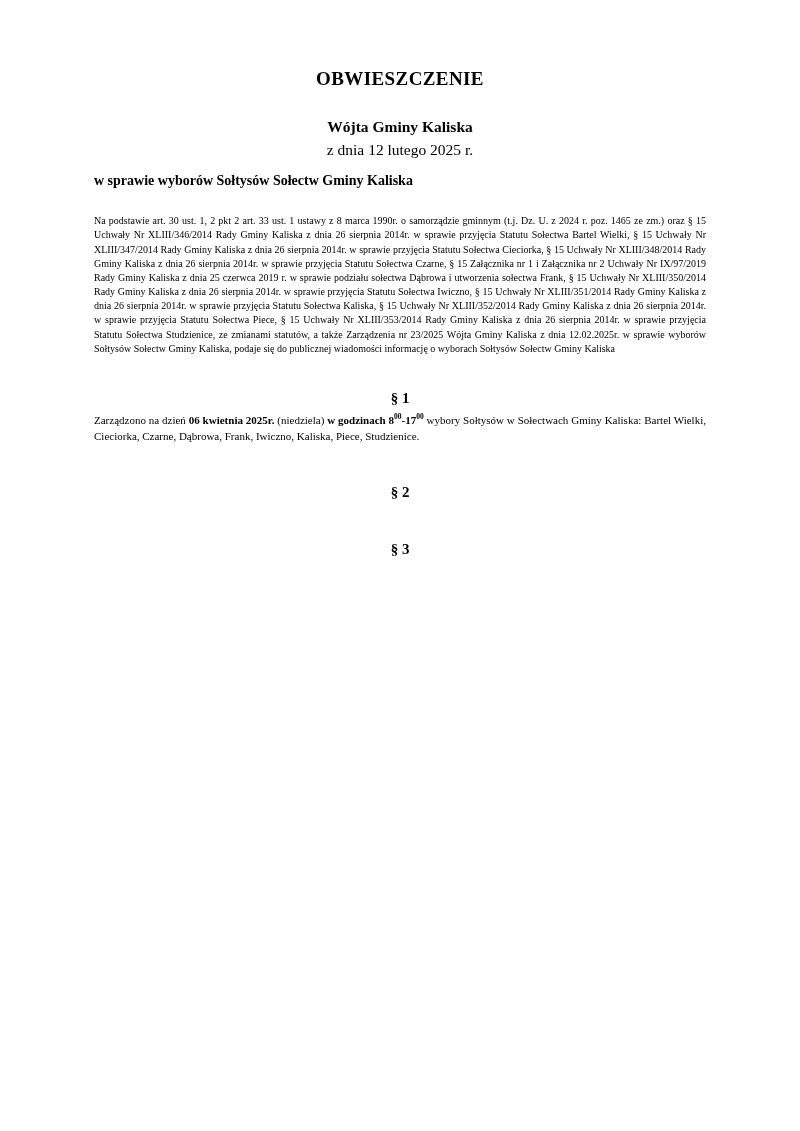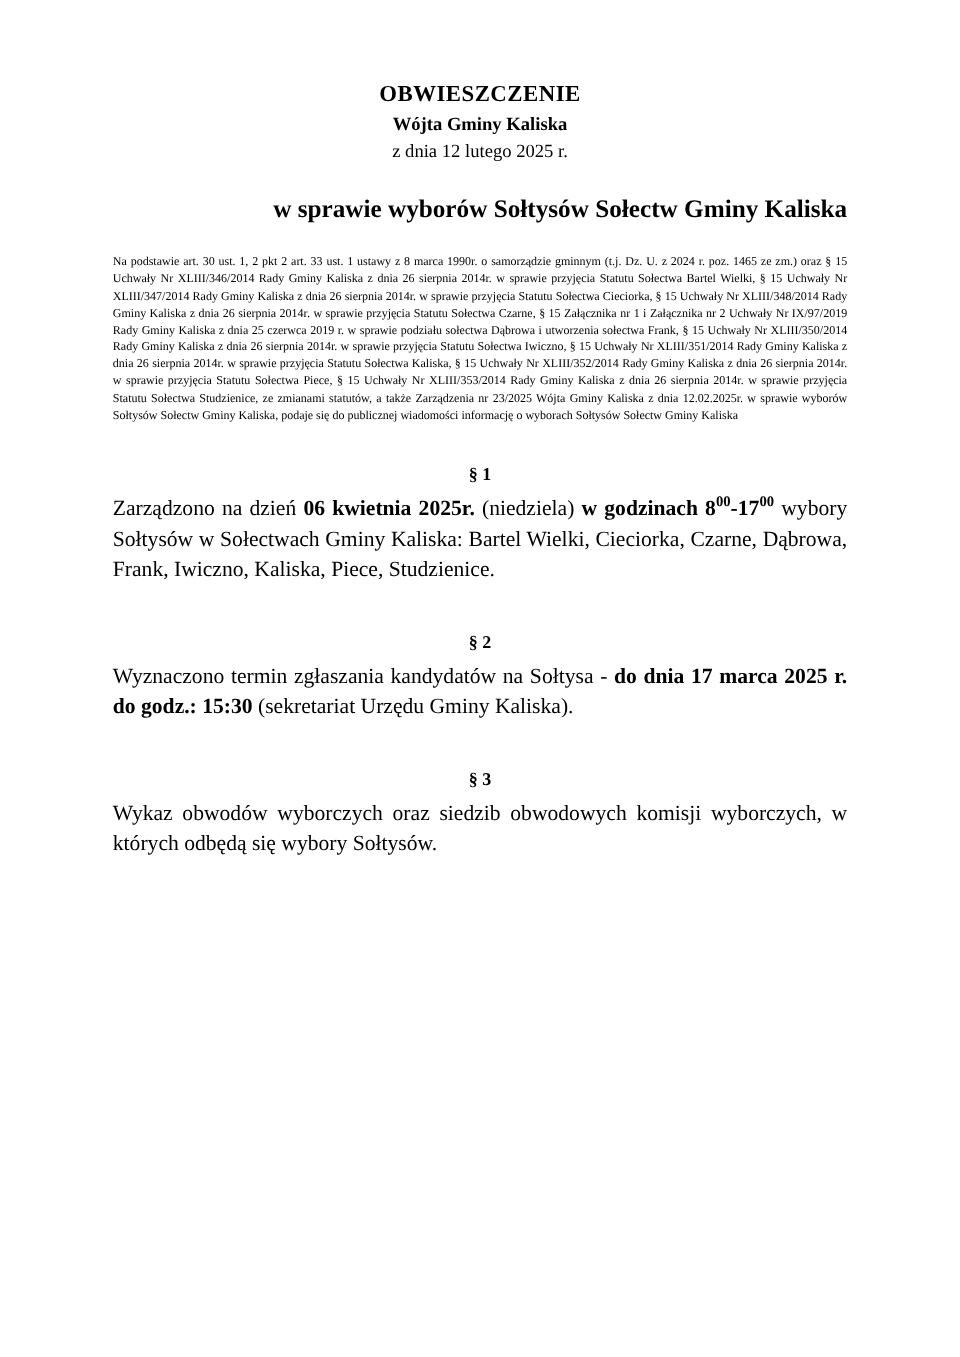--- a/index.html
+++ b/index.html
@@ -28,50 +28,51 @@
   .title-main {
     font-size: 19px;
     font-weight: bold;
     letter-spacing: 0.4px;
     line-height: 1.35;
   }
   .title-sub {
     font-size: 15.5px;
     font-weight: bold;
     line-height: 1.5;
+    margin-top: 23px;
   }
   .title-date {
     font-size: 15.5px;
     font-weight: normal;
     line-height: 1.5;
   }
   .subject {
-    text-align: right;
-    font-size: 21px;
+    text-align: left;
+    font-size: 14px;
     font-weight: bold;
-    margin-top: 24px;
+    margin-top: 12px;
   }
   .body-text {
     margin-top: 25px;
     font-size: 10px;
     line-height: 1.42;
     text-align: justify;
     text-justify: inter-word;
   }
   .section {
     margin-top: 34px;
   }
   .section-mark {
     text-align: center;
     font-size: 15px;
     font-weight: bold;
     margin-bottom: 6px;
   }
   .section-body {
-    font-size: 18px;
+    font-size: 11px;
     line-height: 1.42;
     text-align: justify;
   }
   .section-2 {
     margin-top: 40px;
   }
   .section-3 {
     margin-top: 40px;
   }
   b, strong { font-weight: bold; }
@@ -98,23 +99,19 @@
 
   <div class="section section-1">
     <div class="section-mark">§ 1</div>
     <div class="section-body">
       <span>Zarządzono na dzień </span><b>06 kwietnia 2025r.</b><span> (niedziela) </span><b><span>w godzinach 8</span><sup>00</sup><span>-17</span><sup>00</sup></b><span> wybory Sołtysów w Sołectwach Gminy Kaliska: Bartel Wielki, Cieciorka, Czarne, Dąbrowa, Frank, Iwiczno, Kaliska, Piece, Studzienice.</span>
     </div>
   </div>
 
   <div class="section section-2">
     <div class="section-mark">§ 2</div>
-    <div class="section-body">
-      <span>Wyznaczono termin zgłaszania kandydatów na Sołtysa - </span><b>do dnia 17 marca 2025 r. do godz.: 15:30</b><span> (sekretariat Urzędu Gminy Kaliska).</span>
-    </div>
   </div>
 
   <div class="section section-3">
     <div class="section-mark">§ 3</div>
-    <div class="section-body">Wykaz obwodów wyborczych oraz siedzib obwodowych komisji wyborczych, w których odbędą się wybory Sołtysów.</div>
   </div>
 
 </div>
 
 </body></html>

